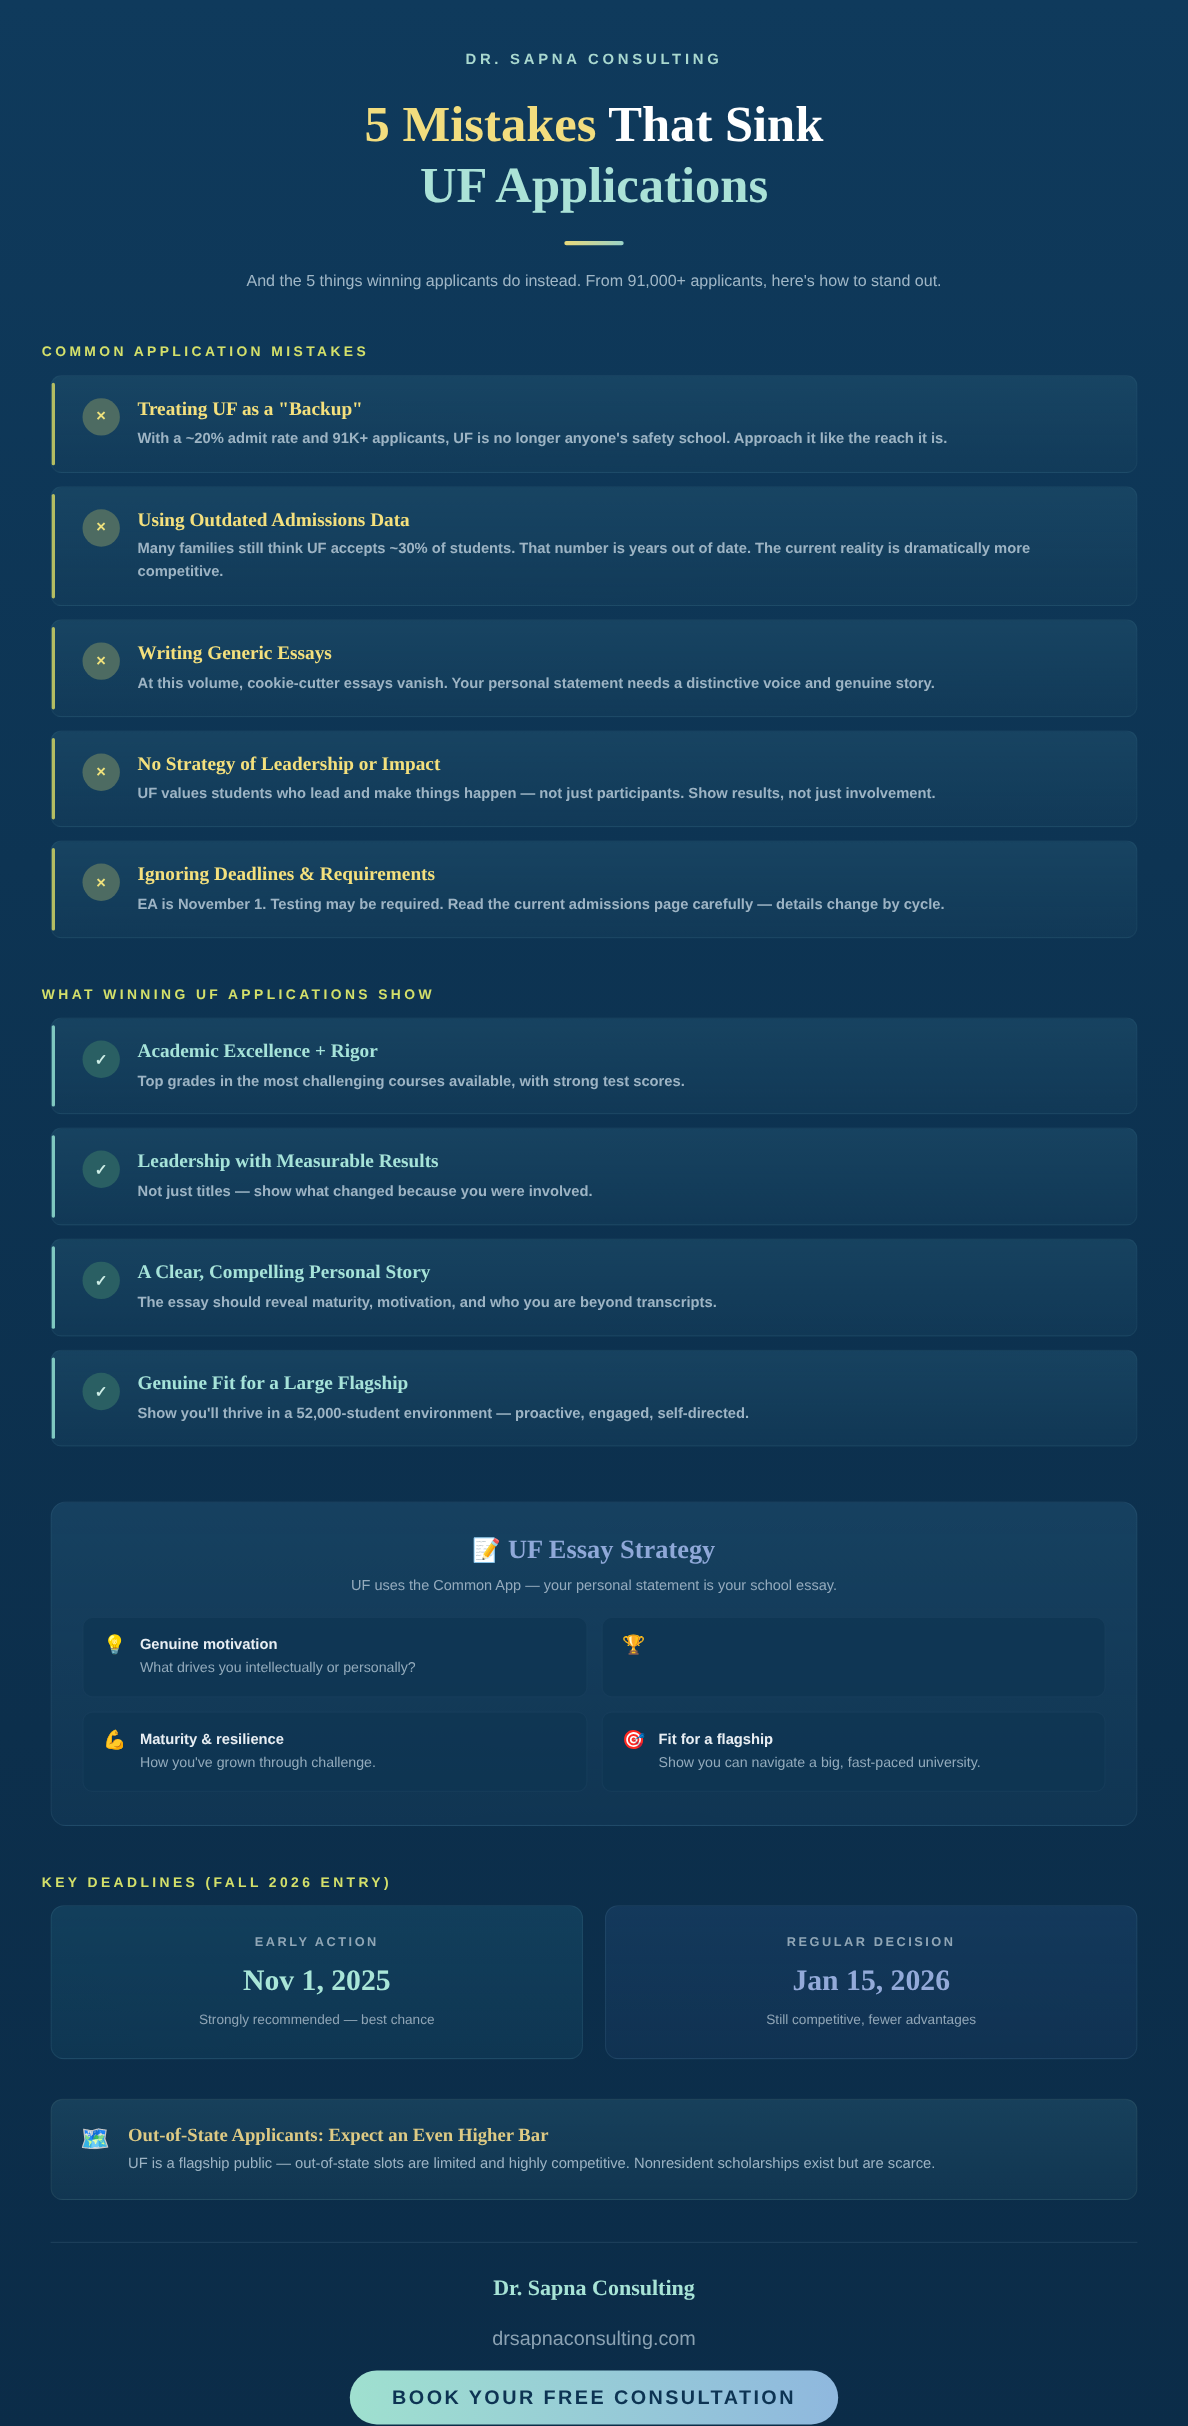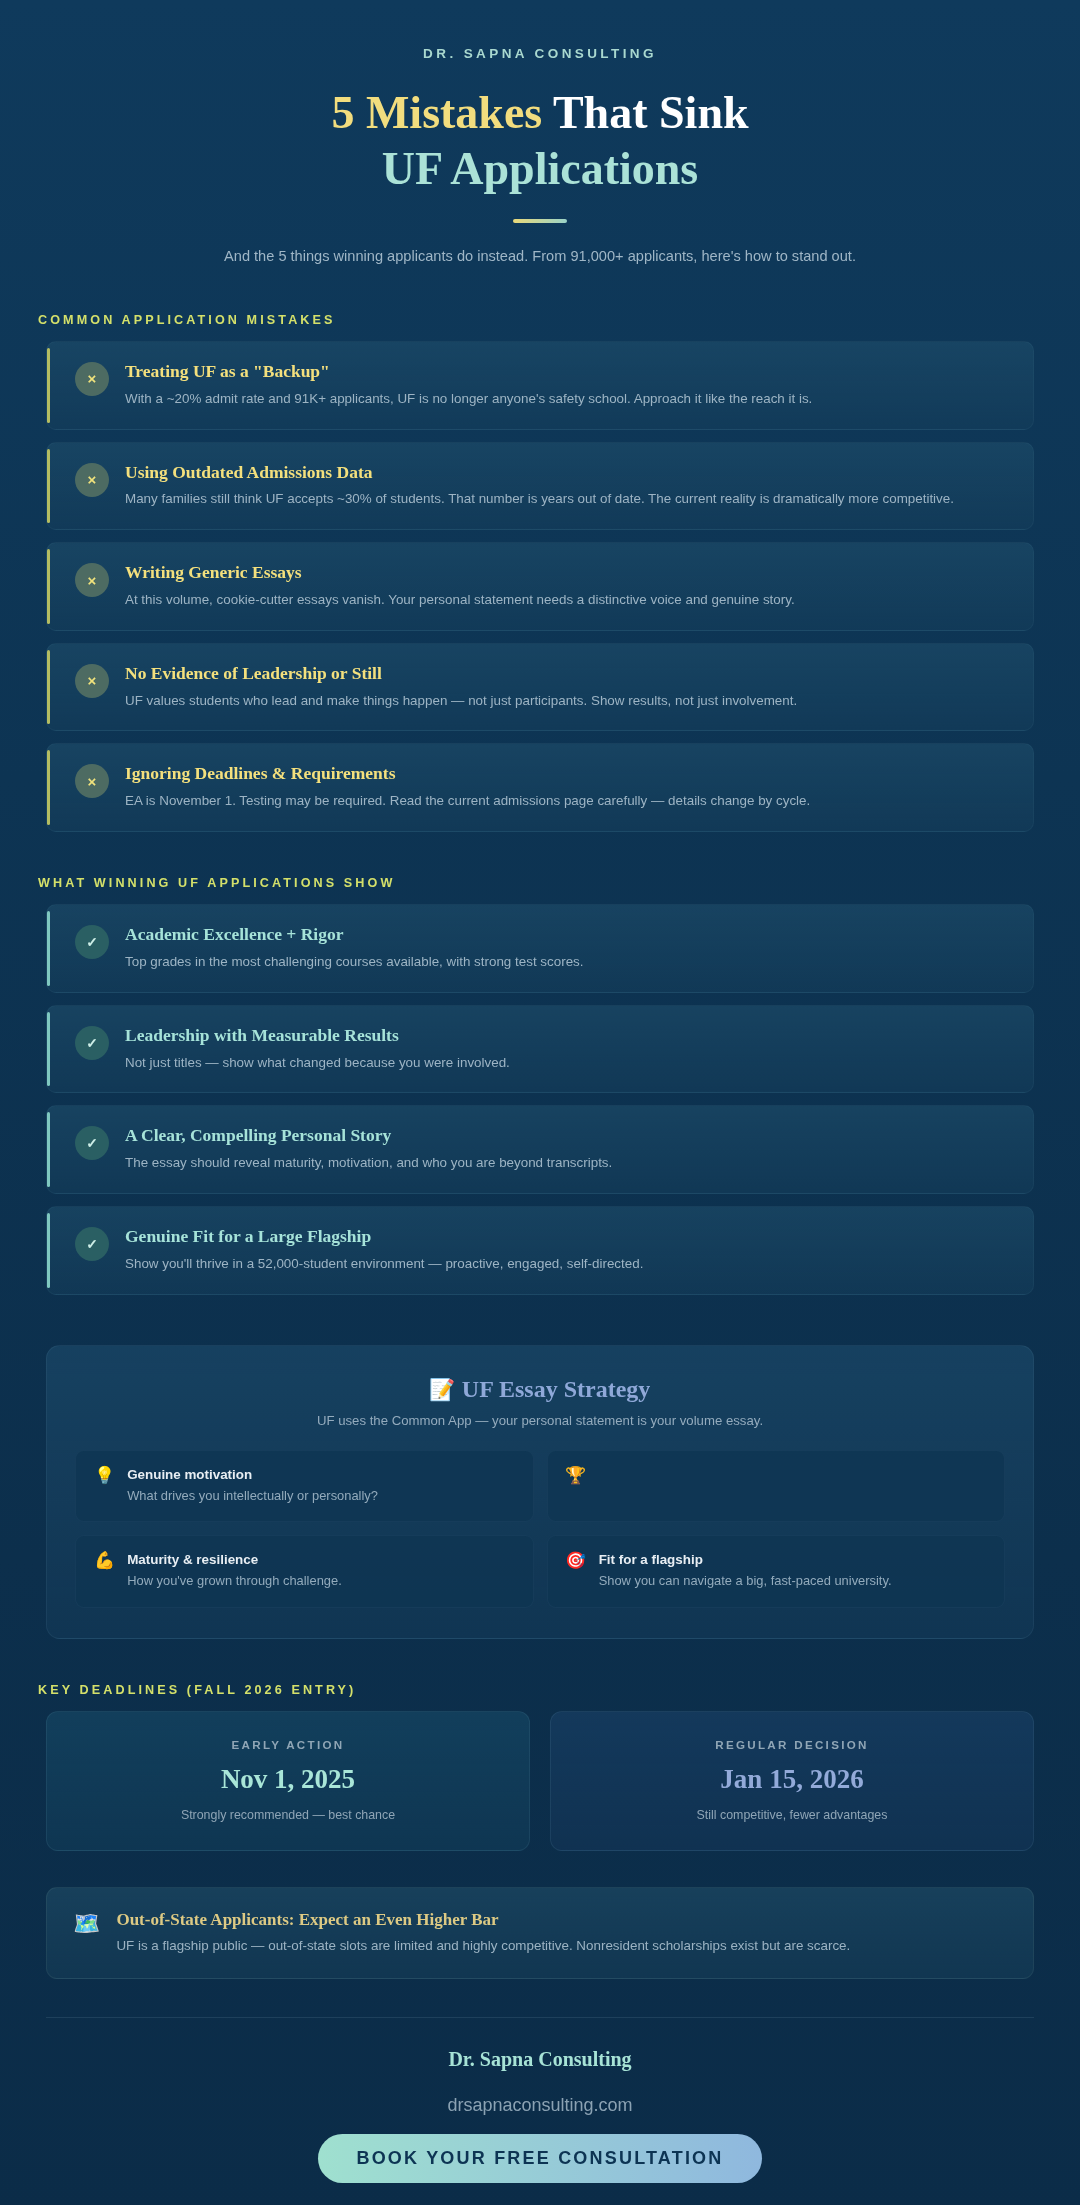--- a/index.html
+++ b/index.html
@@ -102,20 +102,21 @@
     font-size: 17.5px;
     line-height: 1.25;
   }
   .item-card.mistake .item-title { color: #f4e07d; }
   .item-card.win .item-title { color: #a6e3d9; }
   .item-desc {
     margin-top: 6px;
     font-size: 13.4px;
     line-height: 1.55;
     color: #9db4c4;
+    font-weight: bold;
   }
 
   
   .panel {
     margin: 50px 46px 0 46px;
     border-radius: 14px;
     padding: 30px 28px 30px 28px;
     background: linear-gradient(180deg, rgba(27,72,104,0.70) 0%, rgba(20,58,88,0.60) 100%);
     border: 1px solid rgba(130,175,200,0.09);
   }
@@ -295,21 +296,21 @@
       <div class="badge x">×</div>
       <div class="item-body">
         <div class="item-title">Writing Generic Essays</div>
         <div class="item-desc">At this volume, cookie-cutter essays vanish. Your personal statement needs a distinctive voice and genuine story.</div>
       </div>
     </div>
 
     <div class="item-card mistake">
       <div class="badge x">×</div>
       <div class="item-body">
-        <div class="item-title">No Evidence of Leadership or Still</div>
+        <div class="item-title">No Strategy of Leadership or Impact</div>
         <div class="item-desc">UF values students who lead and make things happen — not just participants. Show results, not just involvement.</div>
       </div>
     </div>
 
     <div class="item-card mistake">
       <div class="badge x">×</div>
       <div class="item-body">
         <div class="item-title">Ignoring Deadlines &amp; Requirements</div>
         <div class="item-desc">EA is November 1. Testing may be required. Read the current admissions page carefully — details change by cycle.</div>
       </div>
@@ -352,21 +353,21 @@
       </div>
     </div>
 
   </section>
 
   <section class="panel">
     <div class="panel-title">
       <span class="emoji">📝</span>
       <span>UF Essay Strategy</span>
     </div>
-    <div class="panel-sub">UF uses the Common App — your personal statement is your volume essay.</div>
+    <div class="panel-sub">UF uses the Common App — your personal statement is your school essay.</div>
 
     <div class="panel-grid">
 
       <div class="mini-card">
         <span class="mini-emoji">💡</span>
         <div>
           <div class="mini-title">Genuine motivation</div>
           <div class="mini-desc">What drives you intellectually or personally?</div>
         </div>
       </div>

